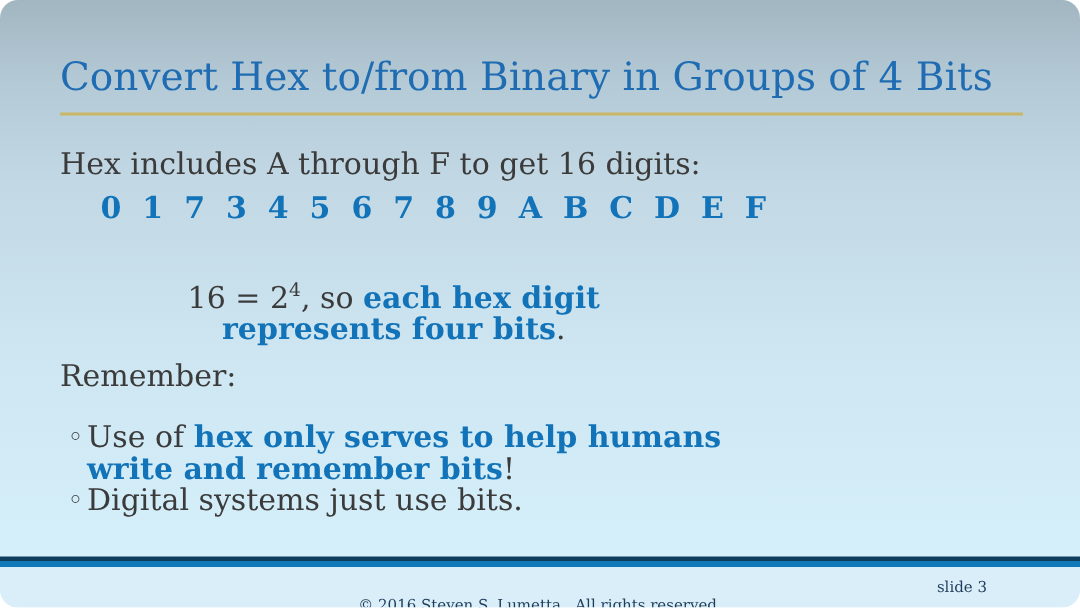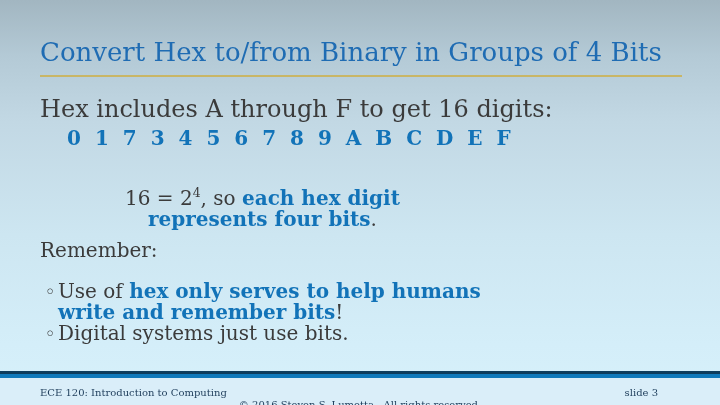--- a/index.html
+++ b/index.html
@@ -11,20 +11,21 @@
     height: 405px;
     background: linear-gradient(to bottom,
       #a2b6c1 0%,
       #b4cad6 14%,
       #c2d8e4 30%,
       #cde6f1 58%,
       #d4eef9 85%,
       #d7f1fb 100%);
     font-family: "DejaVu Serif", "Liberation Serif", serif;
     overflow: hidden;
+    border-radius: 12px;
   }
 
   .title {
     position: absolute;
     top: 38px;
     left: 40px;
     width: 650px;
     font-size: 26px;
     line-height: 28px;
     color: #1f6cb3;
@@ -37,21 +38,21 @@
     left: 40px;
     width: 642px;
     height: 2px;
     background: #c9b666;
   }
 
   .intro {
     position: absolute;
     top: 98px;
     left: 40px;
-    font-size: 24px;
+    font-size: 20px;
     line-height: 22px;
     color: #3b3b3b;
     white-space: nowrap;
     text-align: center;
   }
 
   .digits-row {
     position: absolute;
     top: 127px;
     left: 67px;
@@ -163,19 +164,18 @@
       <div class="bullet-lines">
         <div class="line"><span class="seg-plain">Digital systems just use bits.</span></div>
       </div>
     </div>
   </div>
 
   <div class="footer">
     <div class="footer-line-dark"></div>
     <div class="footer-line-blue"></div>
     <div class="footer-bar">
-      <span class="footer-course">ECE 120: Introduction to Computing</span>
       <span class="footer-copyright">© 2016 Steven S. Lumetta.  All rights reserved.</span>
       <span class="footer-slide-number">slide 3</span>
     </div>
   </div>
 
 </div>
 
 </body></html>

